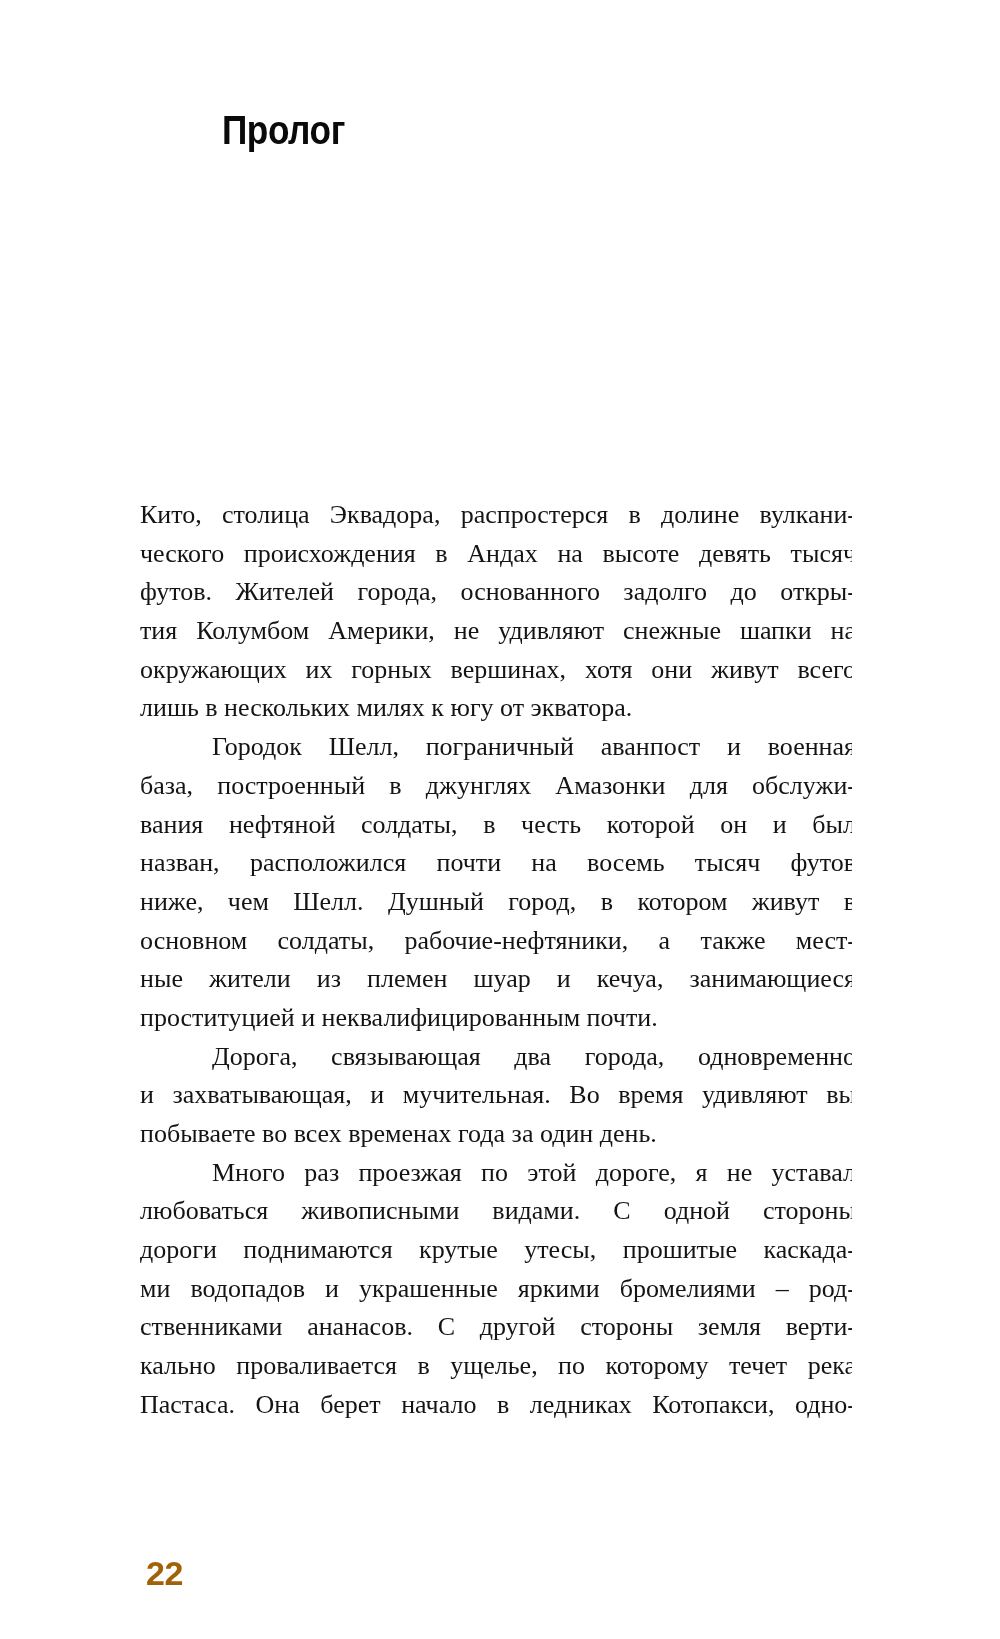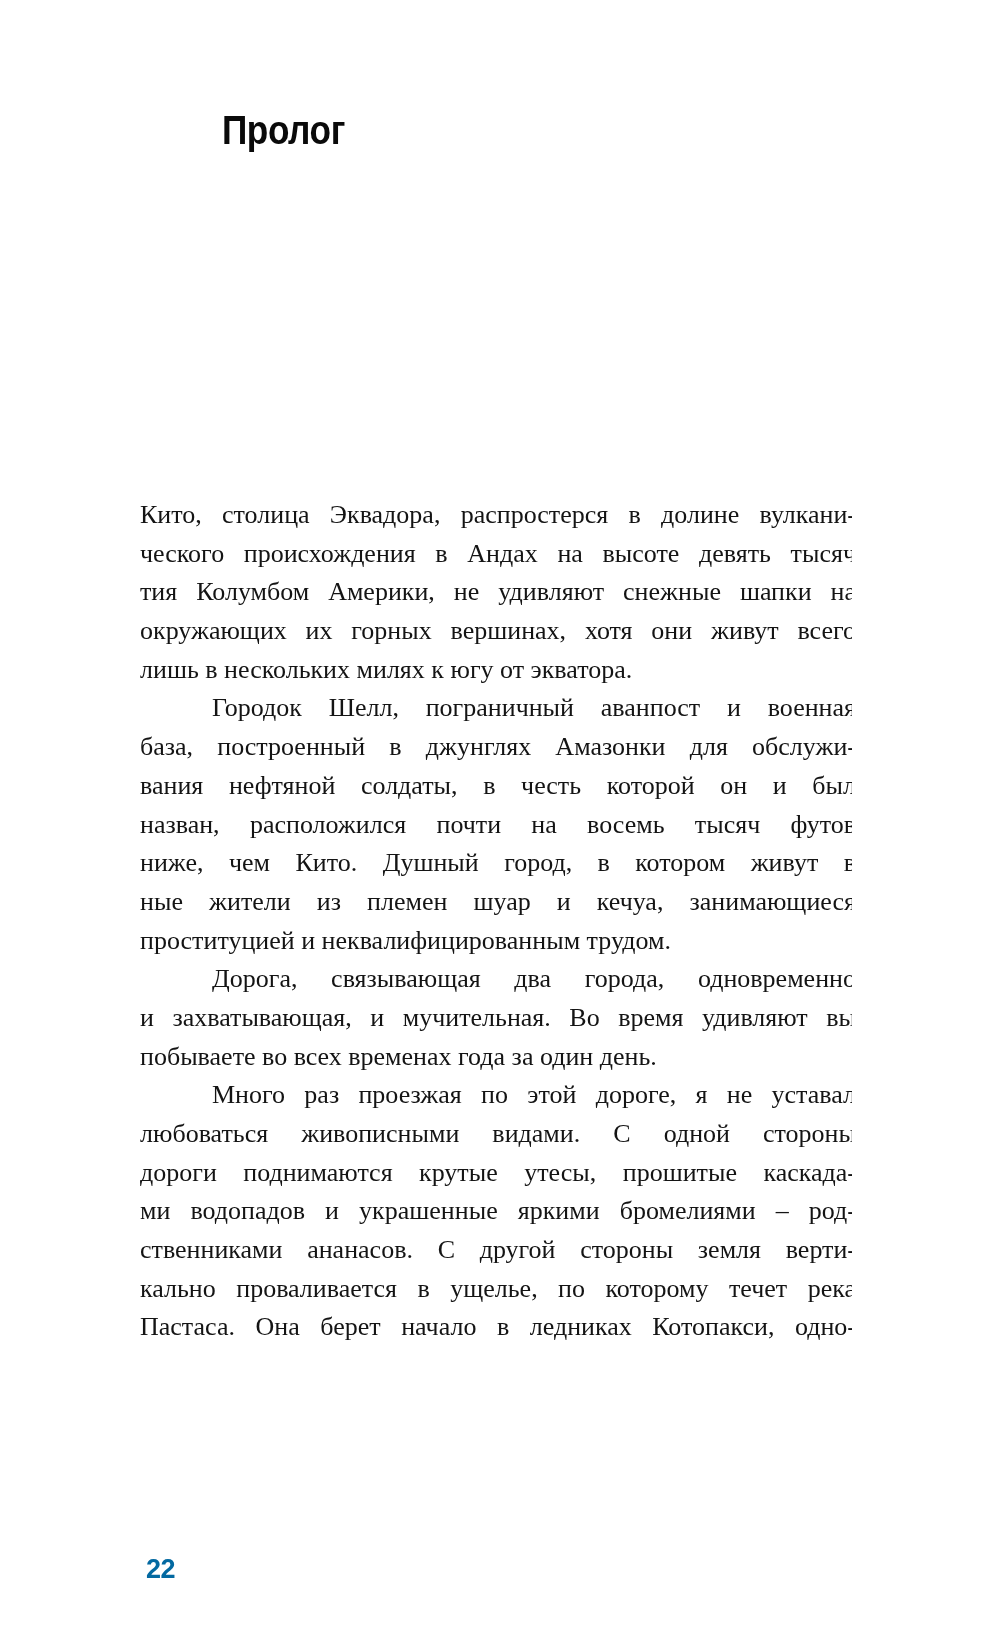--- a/index.html
+++ b/index.html
@@ -52,44 +52,46 @@
   }
   .text-line.indent {
     text-indent: 72px;
   }
   .page-number {
     position: absolute;
     left: 146px;
     top: 1528px;
     font-family: "Liberation Sans", sans-serif;
     font-weight: 700;
-    font-size: 27px;
+    font-size: 34px;
     letter-spacing: -0.5px;
-    color: #0369a1;
+    color: #a16207;
   }
 </style>
 </head>
 <body>
 
 <div class="book-page">
   <h1 class="chapter-title">Пролог</h1>
 
   <div class="text-block">
       <div class="text-line">Кито, столица Эквадора, распростерся в долине вулкани-</div>
       <div class="text-line">ческого происхождения в Андах на высоте девять тысяч</div>
+      <div class="text-line">футов. Жителей города, основанного задолго до откры-</div>
       <div class="text-line">тия Колумбом Америки, не удивляют снежные шапки на</div>
       <div class="text-line">окружающих их горных вершинах, хотя они живут всего</div>
       <div class="text-line ragged">лишь в нескольких милях к югу от экватора.</div>
       <div class="text-line indent">Городок Шелл, пограничный аванпост и военная</div>
       <div class="text-line">база, построенный в джунглях Амазонки для обслужи-</div>
       <div class="text-line">вания нефтяной солдаты, в честь которой он и был</div>
       <div class="text-line">назван, расположился почти на восемь тысяч футов</div>
-      <div class="text-line">ниже, чем Кито. Душный город, в котором живут в</div>
+      <div class="text-line">ниже, чем Шелл. Душный город, в котором живут в</div>
+      <div class="text-line">основном солдаты, рабочие-нефтяники, а также мест-</div>
       <div class="text-line">ные жители из племен шуар и кечуа, занимающиеся</div>
-      <div class="text-line ragged">проституцией и неквалифицированным трудом.</div>
+      <div class="text-line ragged">проституцией и неквалифицированным почти.</div>
       <div class="text-line indent">Дорога, связывающая два города, одновременно</div>
       <div class="text-line">и захватывающая, и мучительная. Во время удивляют вы</div>
       <div class="text-line ragged">побываете во всех временах года за один день.</div>
       <div class="text-line indent">Много раз проезжая по этой дороге, я не уставал</div>
       <div class="text-line">любоваться живописными видами. С одной стороны</div>
       <div class="text-line">дороги поднимаются крутые утесы, прошитые каскада-</div>
       <div class="text-line">ми водопадов и украшенные яркими бромелиями – род-</div>
       <div class="text-line">ственниками ананасов. С другой стороны земля верти-</div>
       <div class="text-line">кально проваливается в ущелье, по которому течет река</div>
       <div class="text-line">Пастаса. Она берет начало в ледниках Котопакси, одно-</div>

